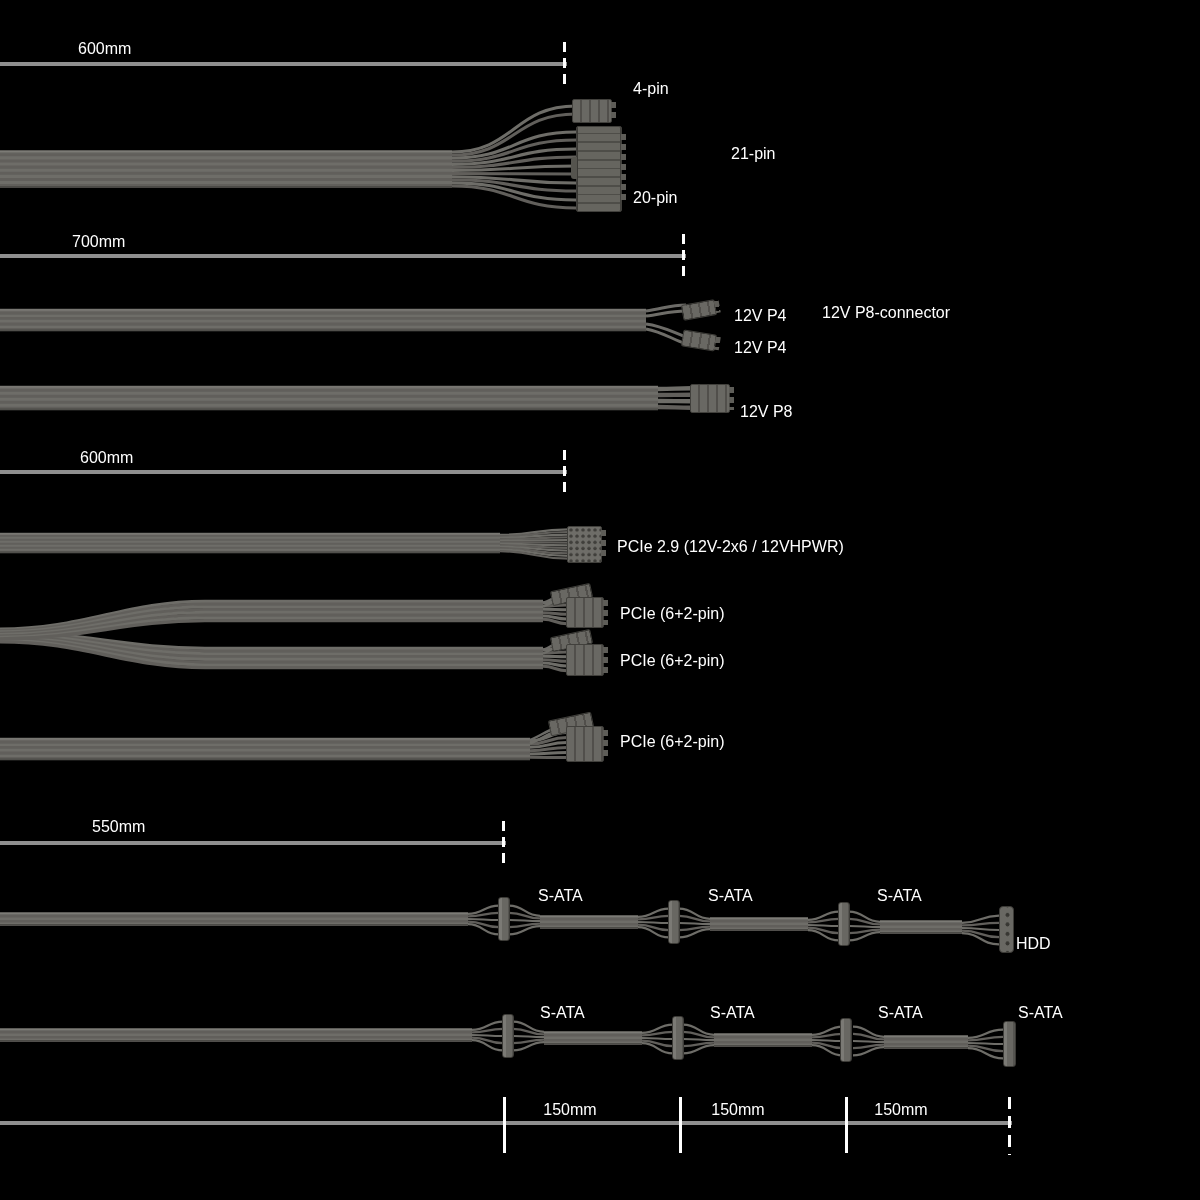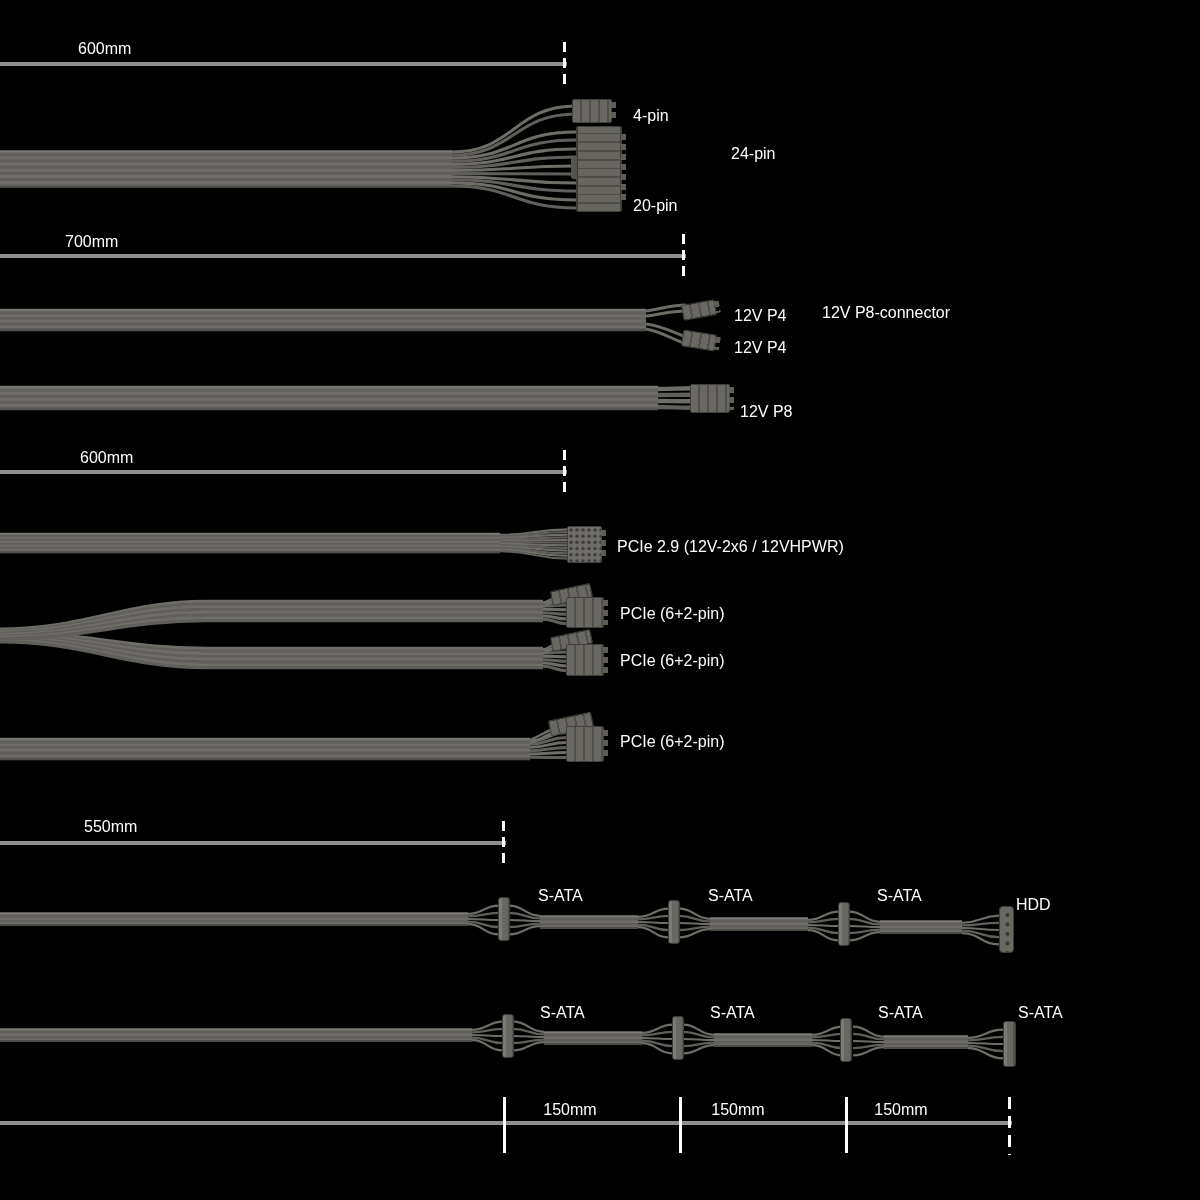--- a/index.html
+++ b/index.html
@@ -351,65 +351,65 @@
   <div class="sata-bar" style="left:840px;top:1018px"></div>
   <div class="sata-bar" style="left:1003px;top:1021px;width:13px;height:46px"></div>
 
   <div>
     <span class="lbl" style="left:78px;top:40px">600mm</span>
     <div class="rline" style="left:0;top:62px;width:567px"></div>
     <div class="tickd" style="left:563px;top:42px"></div>
   </div>
 
   <div>
-    <span class="lbl" style="left:65px;top:233px">700mm</span>
+    <span class="lbl" style="left:72px;top:233px">700mm</span>
     <div class="rline" style="left:0;top:254px;width:686px"></div>
     <div class="tickd" style="left:682px;top:234px"></div>
   </div>
 
   <div>
     <span class="lbl" style="left:80px;top:449px">600mm</span>
     <div class="rline" style="left:0;top:470px;width:567px"></div>
     <div class="tickd" style="left:563px;top:450px"></div>
   </div>
 
   <div>
-    <span class="lbl" style="left:84px;top:818px">550mm</span>
+    <span class="lbl" style="left:92px;top:818px">550mm</span>
     <div class="rline" style="left:0;top:841px;width:506px"></div>
     <div class="tickd" style="left:502px;top:821px"></div>
   </div>
 
   <div>
     <div class="rline" style="left:0;top:1121px;width:1012px"></div>
     <div class="ticks" style="left:503px;top:1097px"></div>
     <div class="ticks" style="left:679px;top:1097px"></div>
     <div class="ticks" style="left:845px;top:1097px"></div>
     <div class="tickd-long" style="left:1008px;top:1097px"></div>
     <span class="lbl center" style="left:570px;top:1101px">150mm</span>
     <span class="lbl center" style="left:738px;top:1101px">150mm</span>
     <span class="lbl center" style="left:901px;top:1101px">150mm</span>
   </div>
 
-  <span class="lbl" style="left:633px;top:107px">4-pin</span>
-  <span class="lbl" style="left:731px;top:145px">24-pin</span>
-  <span class="lbl" style="left:633px;top:197px">20-pin</span>
+  <span class="lbl" style="left:633px;top:80px">4-pin</span>
+  <span class="lbl" style="left:731px;top:145px">21-pin</span>
+  <span class="lbl" style="left:633px;top:189px">20-pin</span>
 
   <span class="lbl" style="left:734px;top:307px">12V P4</span>
   <span class="lbl" style="left:734px;top:339px">12V P4</span>
   <span class="lbl" style="left:822px;top:304px">12V P8-connector</span>
   <span class="lbl" style="left:740px;top:403px">12V P8</span>
 
   <span class="lbl" style="left:617px;top:538px">PCIe 2.9 (12V-2x6 / 12VHPWR)</span>
   <span class="lbl" style="left:620px;top:605px">PCIe (6+2-pin)</span>
   <span class="lbl" style="left:620px;top:652px">PCIe (6+2-pin)</span>
   <span class="lbl" style="left:620px;top:733px">PCIe (6+2-pin)</span>
 
   <span class="lbl" style="left:538px;top:887px">S-ATA</span>
   <span class="lbl" style="left:708px;top:887px">S-ATA</span>
   <span class="lbl" style="left:877px;top:887px">S-ATA</span>
-  <span class="lbl" style="left:1016px;top:896px">HDD</span>
+  <span class="lbl" style="left:1016px;top:935px">HDD</span>
 
   <span class="lbl" style="left:540px;top:1004px">S-ATA</span>
   <span class="lbl" style="left:710px;top:1004px">S-ATA</span>
   <span class="lbl" style="left:878px;top:1004px">S-ATA</span>
   <span class="lbl" style="left:1018px;top:1004px">S-ATA</span>
 
 </div>
 
 </body></html>

